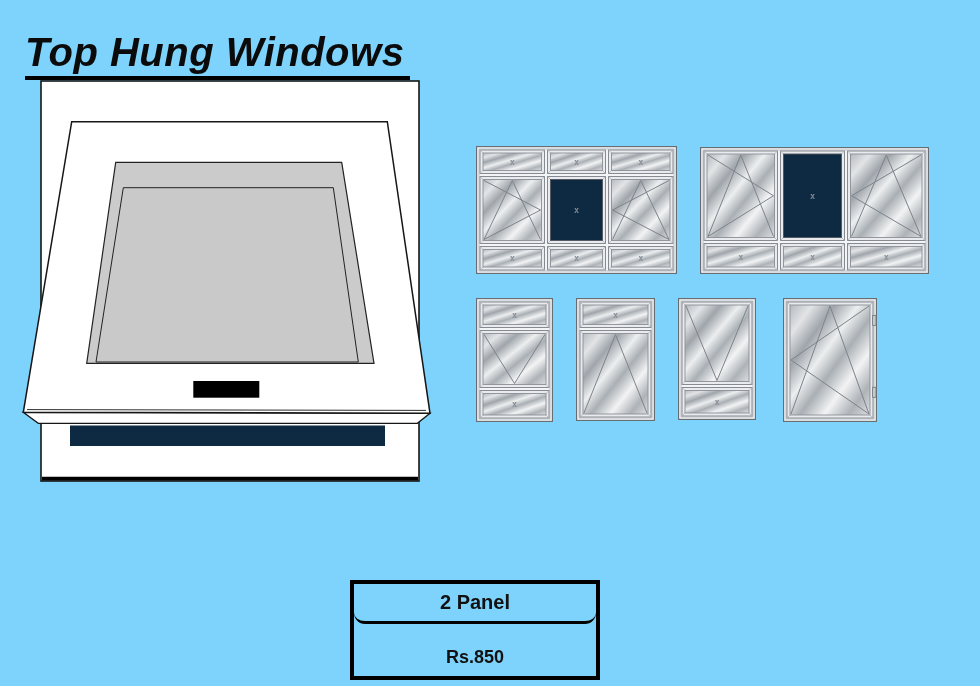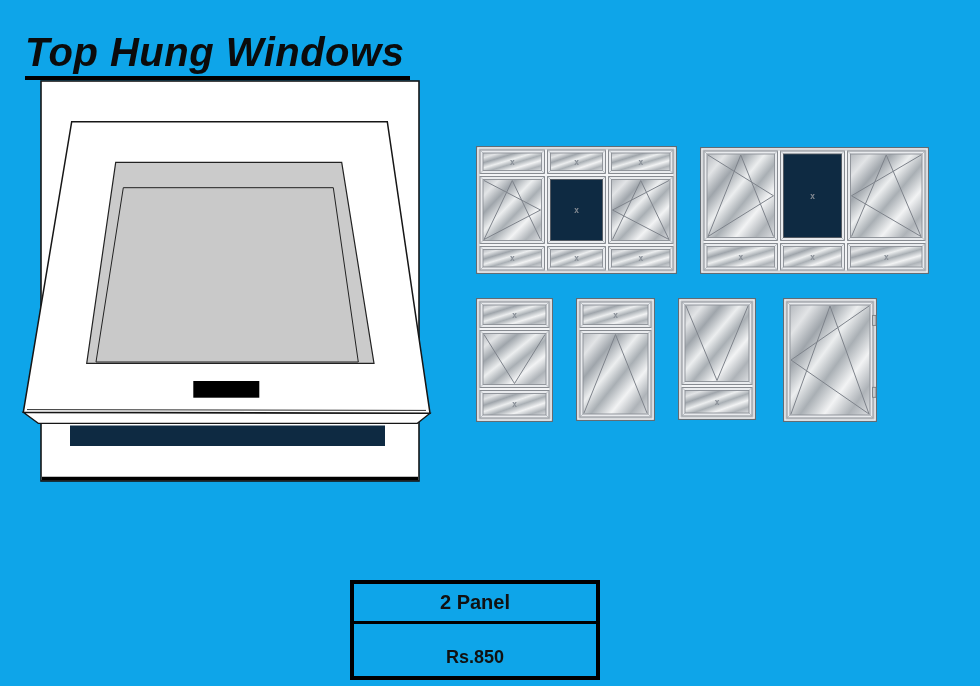--- a/index.html
+++ b/index.html
@@ -1,27 +1,27 @@
 <!DOCTYPE html>
 <html><head>
 <meta charset="utf-8">
 <style>
   html,body{margin:0;padding:0;background:#fff;}
-  .page{position:relative;width:980px;height:686px;background:#0ea5e9;overflow:hidden;
+  .page{position:relative;width:980px;height:686px;background:#7dd3fc;overflow:hidden;
         font-family:"Liberation Sans",sans-serif;color:#111;}
   .title{position:absolute;left:25px;top:2px;font-size:40px;font-weight:bold;font-style:italic;
          letter-spacing:0.5px;color:#0b0b0b;border-bottom:4px solid #000;padding:0 6px 1px 0;
          display:inline-block;line-height:1.15;}
   .hero{position:absolute;left:20px;top:75px;width:440px;height:420px;}
   .diagram-layer{position:absolute;left:0;top:0;width:980px;height:686px;pointer-events:none;}
   .series-label{position:absolute;left:350px;top:556px;width:250px;text-align:center;
                 font-size:18px;font-weight:bold;color:#0b0b0b;}
   .price-box{position:absolute;left:350px;top:580px;width:250px;height:100px;
              border:4px solid #000;box-sizing:border-box;display:flex;flex-direction:column;}
-  .price-row{flex:1;display:flex;align-items:center;justify-content:center;font-weight:bold;}
+  .price-row{flex:1;display:flex;align-items:center;justify-content:center;font-weight:bold;border-radius:11px;}
   .price-row.panel{border-bottom:3px solid #000;font-size:20px;}
   .price-row.price{font-size:18px;margin-top:16px;}
 </style>
 </head>
 <body>
 
 <div class="page">
 
   <svg width="0" height="0" style="position:absolute" aria-hidden="true">
     <defs>

